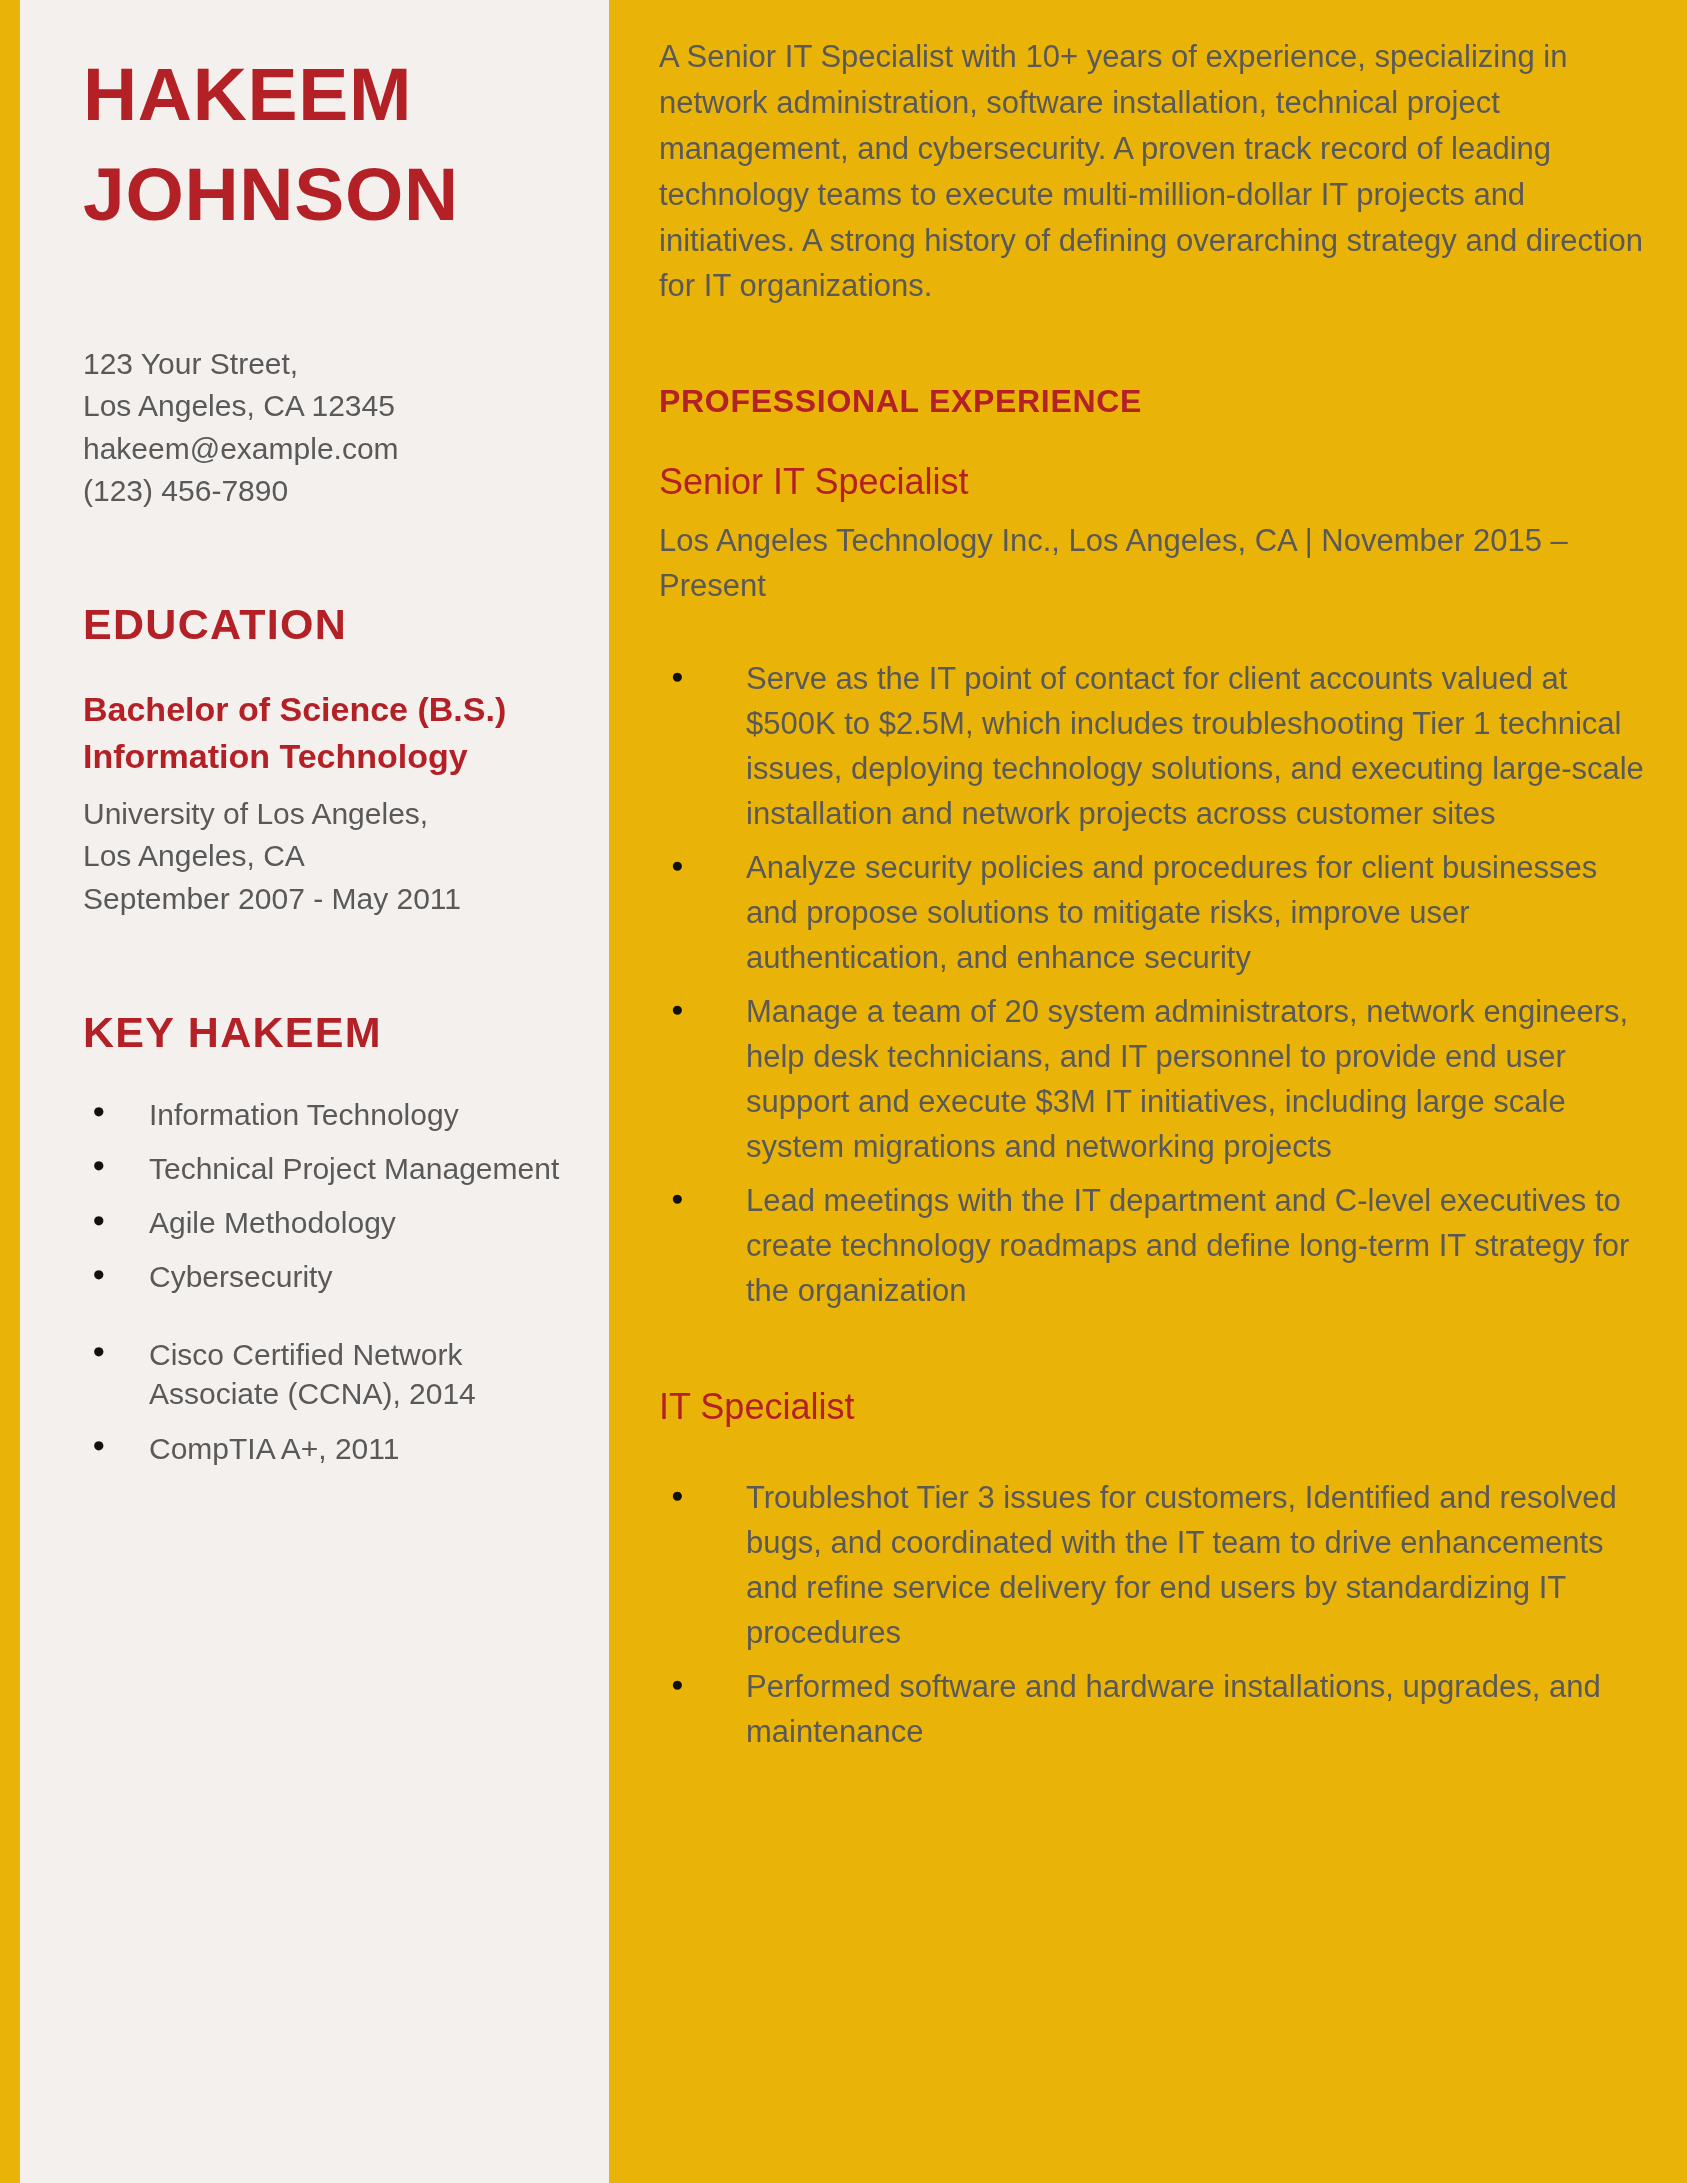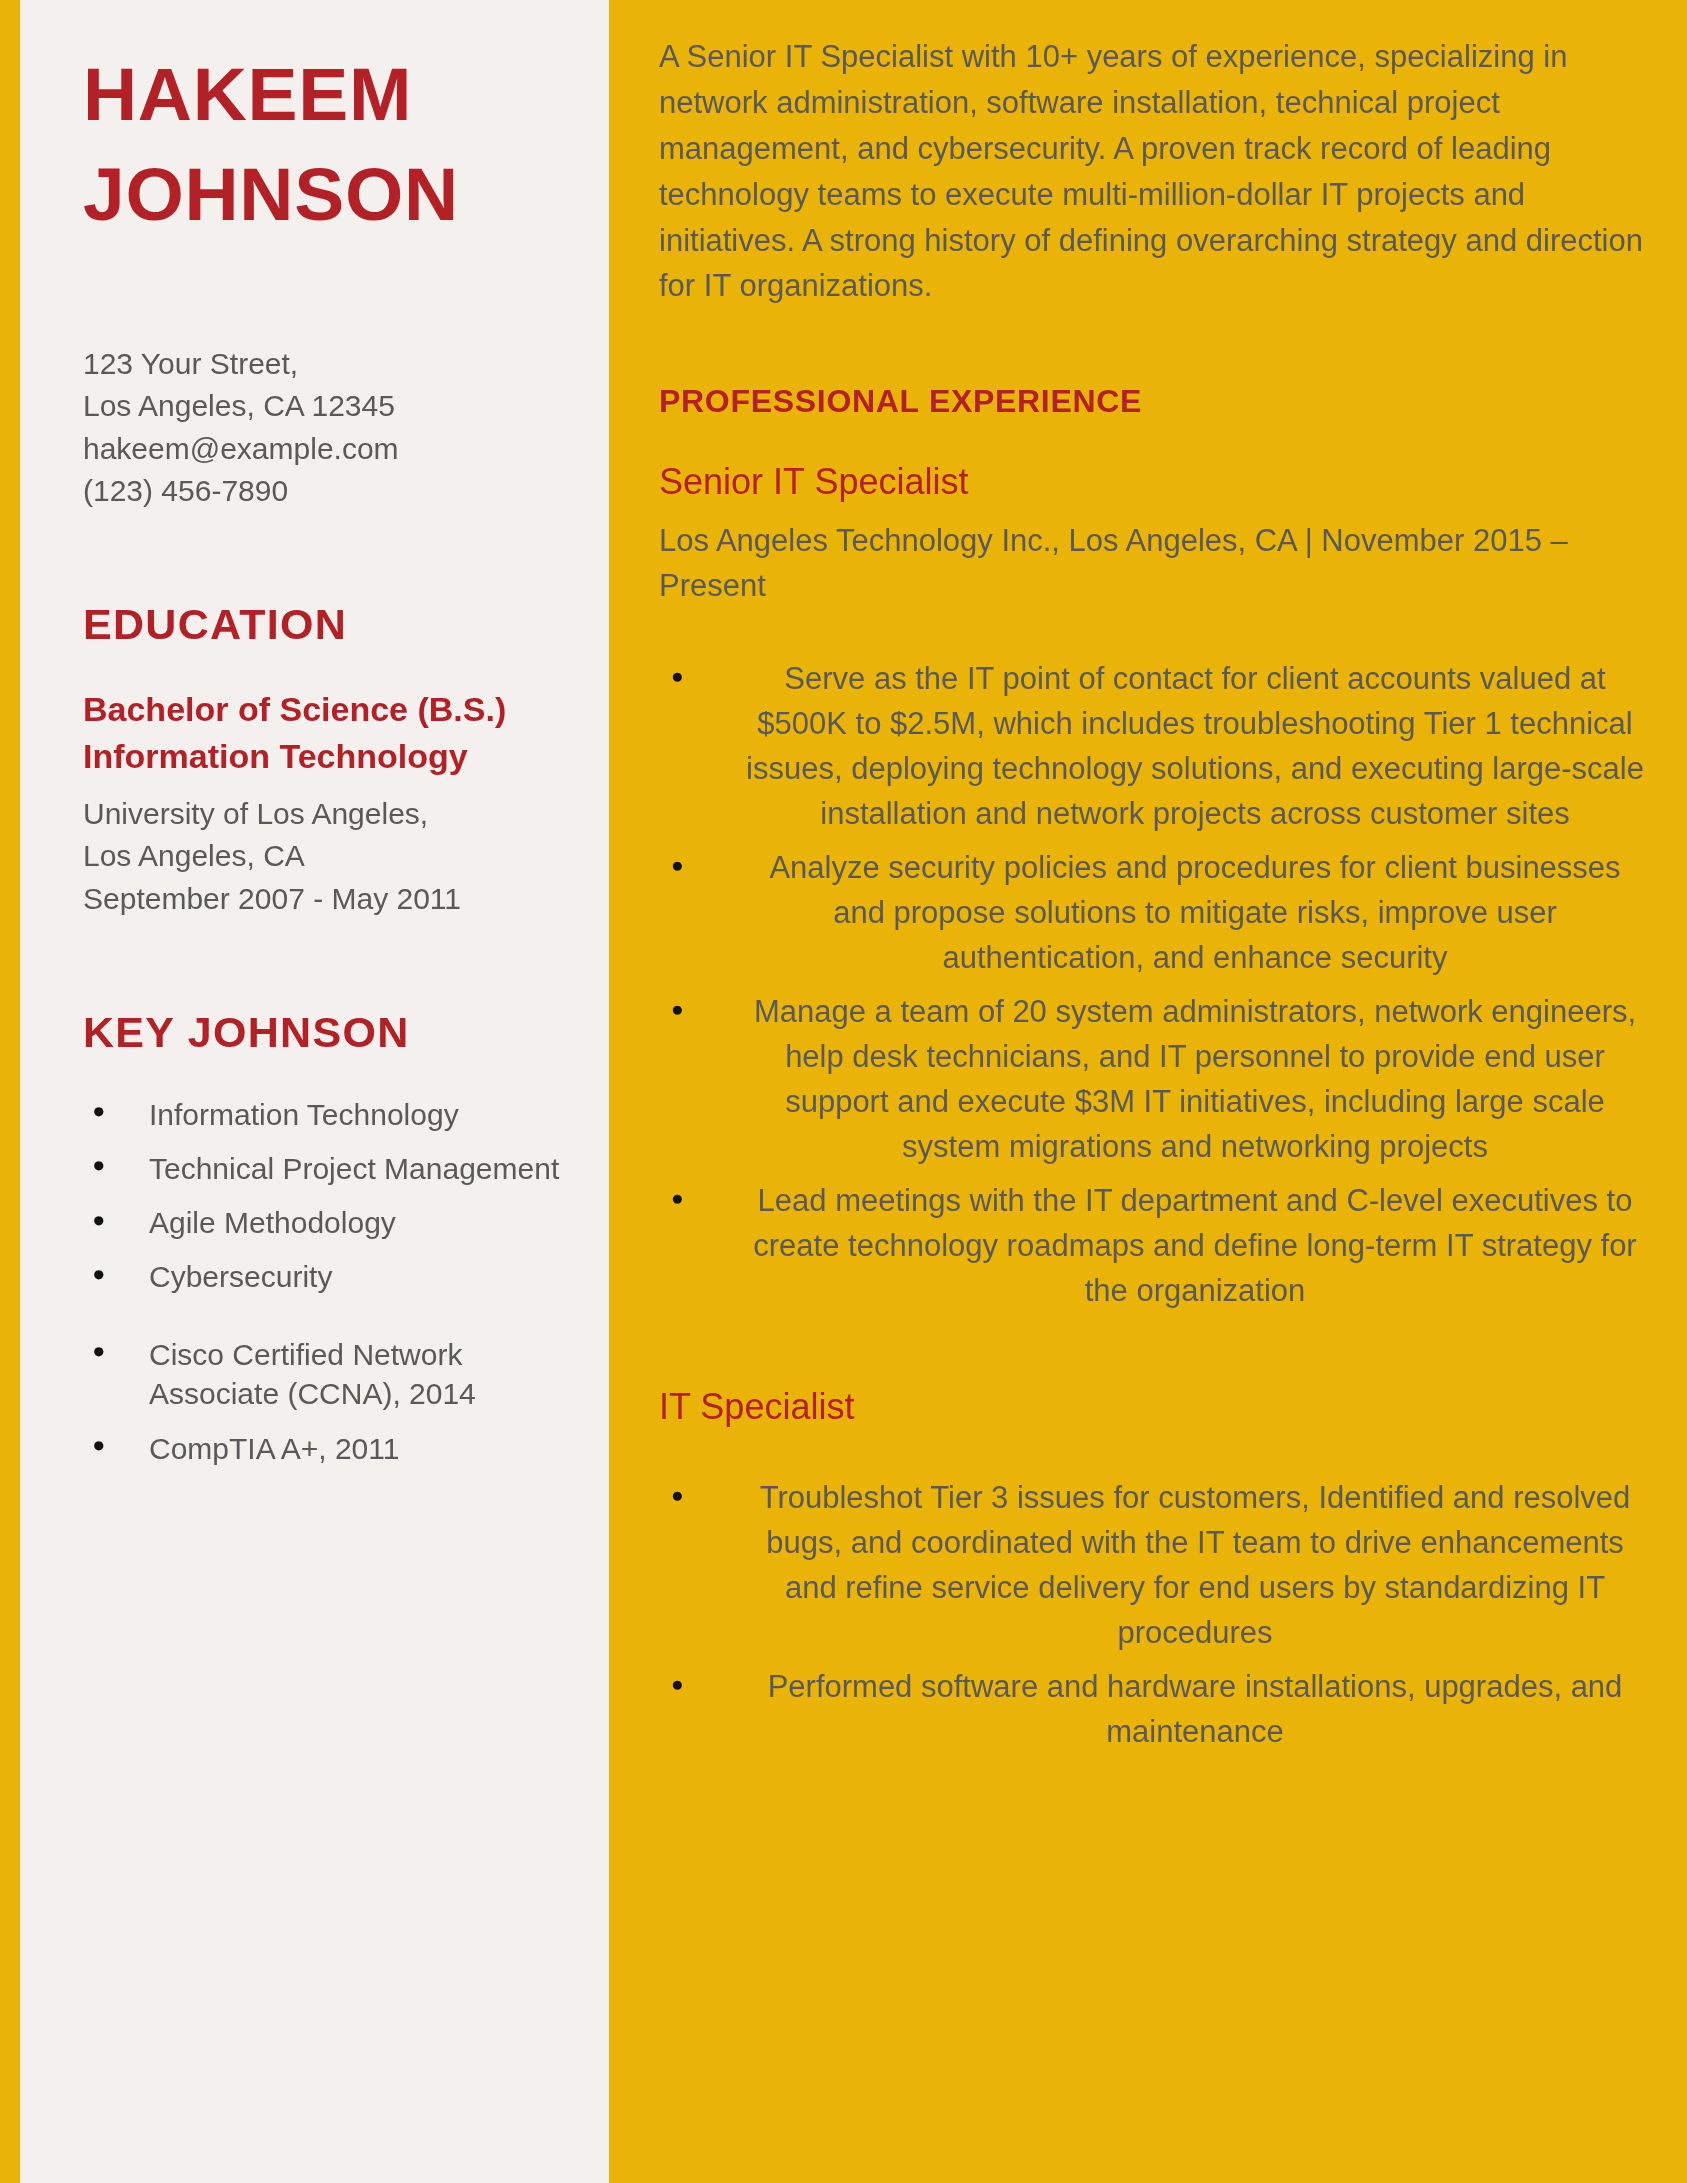--- a/index.html
+++ b/index.html
@@ -111,21 +111,20 @@
   .company-line {
     margin-top: 16px;
     color: #595959;
     font-size: 31px;
     line-height: 1.45;
   }
   ul.joblist {
     list-style: none;
     margin: 48px 0 0 0;
     padding: 0;
-    text-align: center;
   }
   ul.joblist li {
     position: relative;
     color: #595959;
     font-size: 31px;
     line-height: 1.45;
     padding-left: 87px;
     margin-bottom: 9.3px;
   }
   ul.joblist li::before {
@@ -162,21 +161,21 @@
       <span>Bachelor of Science (B.S.)</span>
       <span>Information Technology</span>
     </div>
 
     <div class="edu-details">
       <span>University of Los Angeles,</span>
       <span>Los Angeles, CA</span>
       <span>September 2007 - May 2011</span>
     </div>
 
-    <div class="side-heading">KEY JOHNSON</div>
+    <div class="side-heading">KEY HAKEEM</div>
 
     <ul class="dotlist">
       <li>Information Technology</li>
       <li>Technical Project Management</li>
       <li>Agile Methodology</li>
       <li>Cybersecurity</li>
     </ul>
 
 
     <ul class="dotlist">

